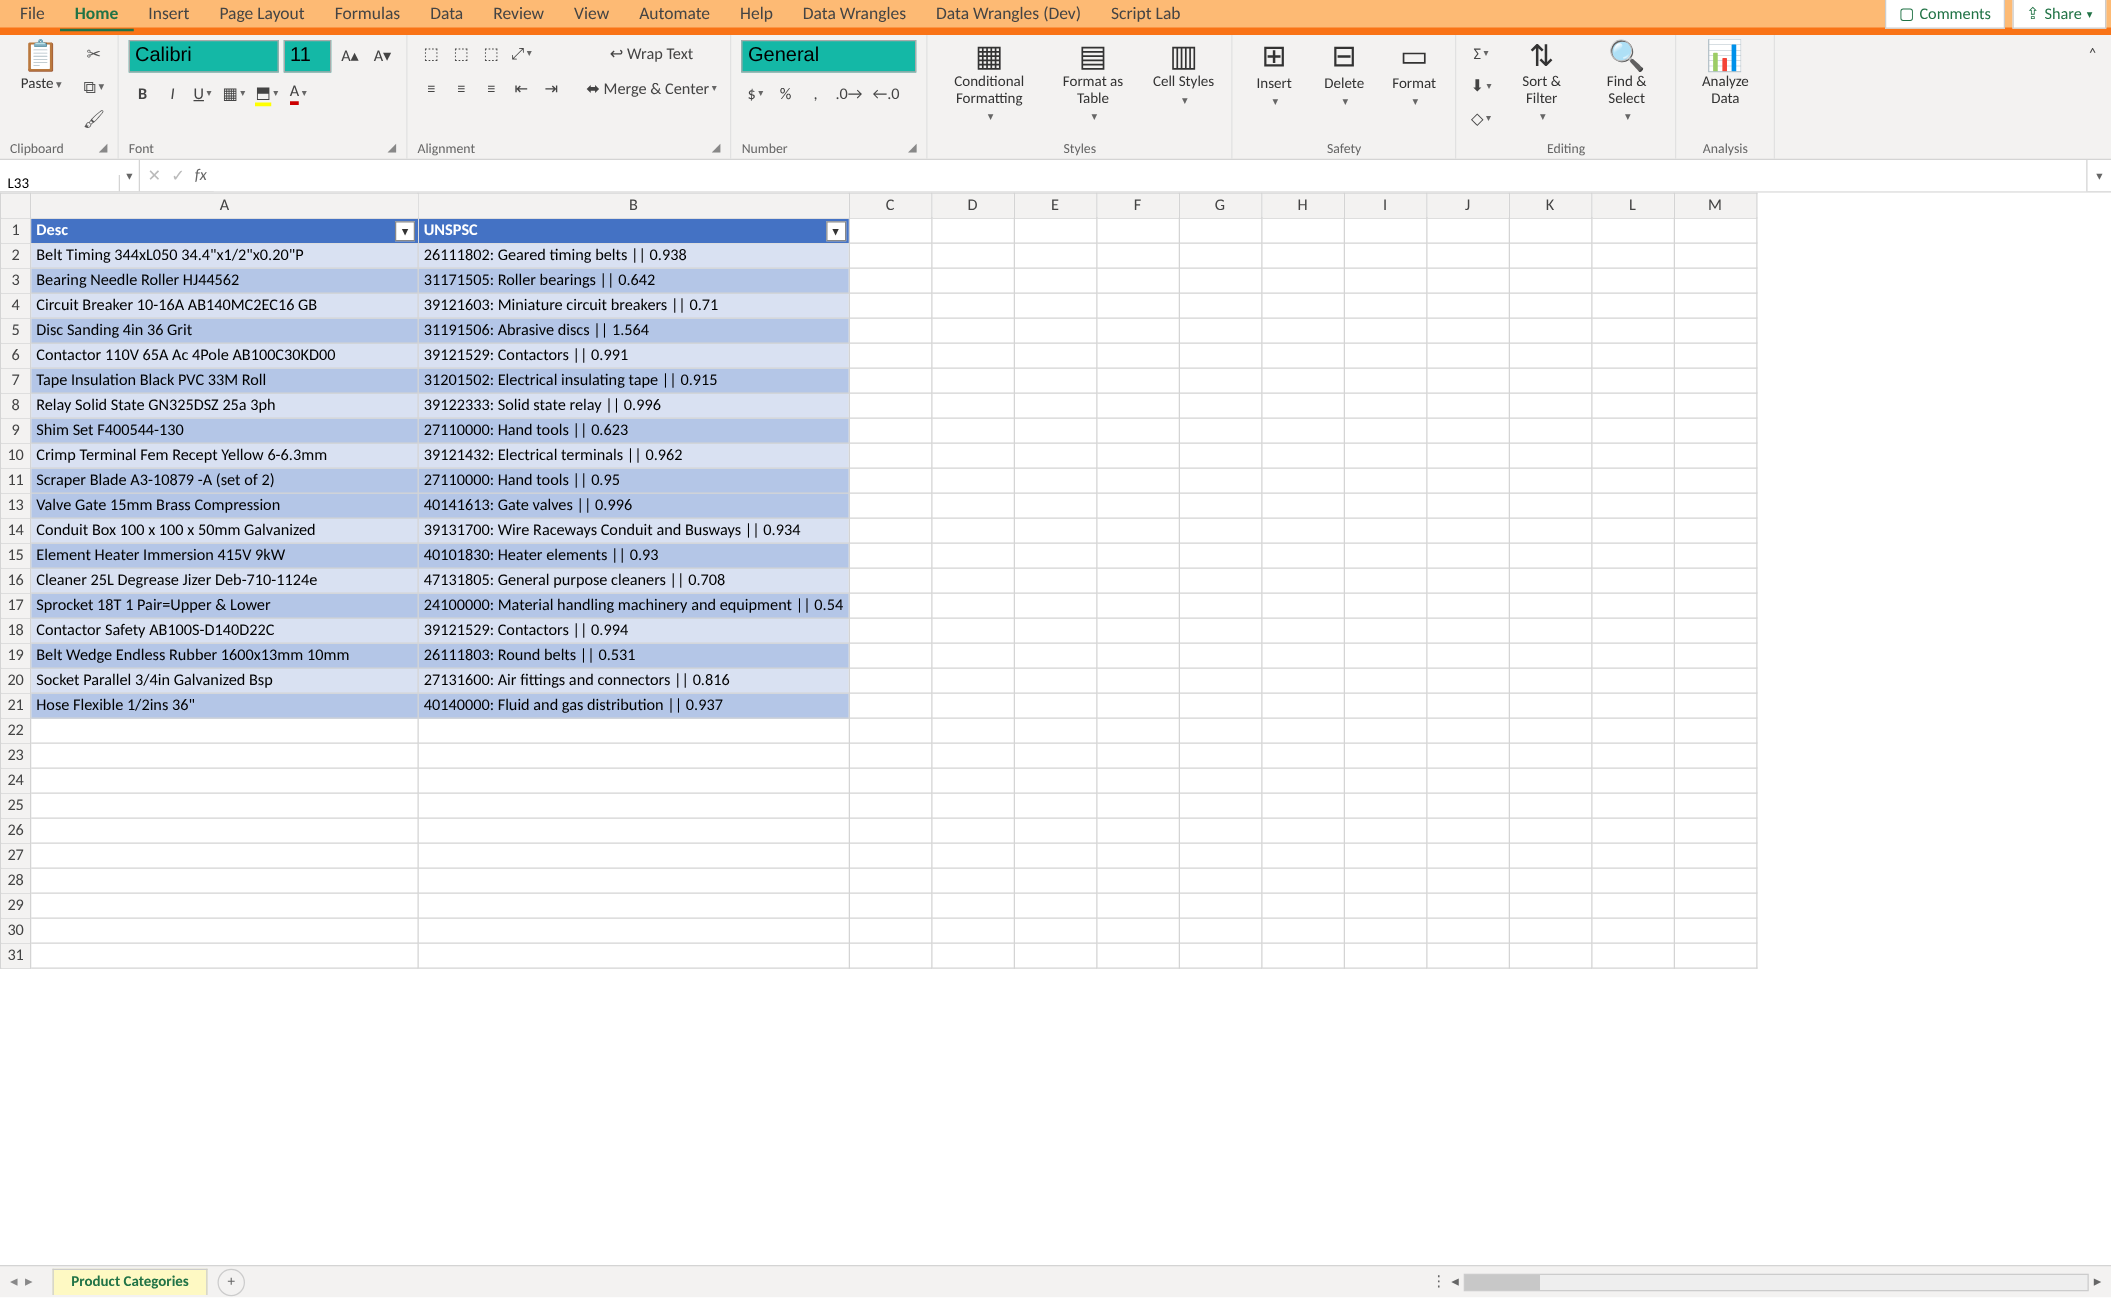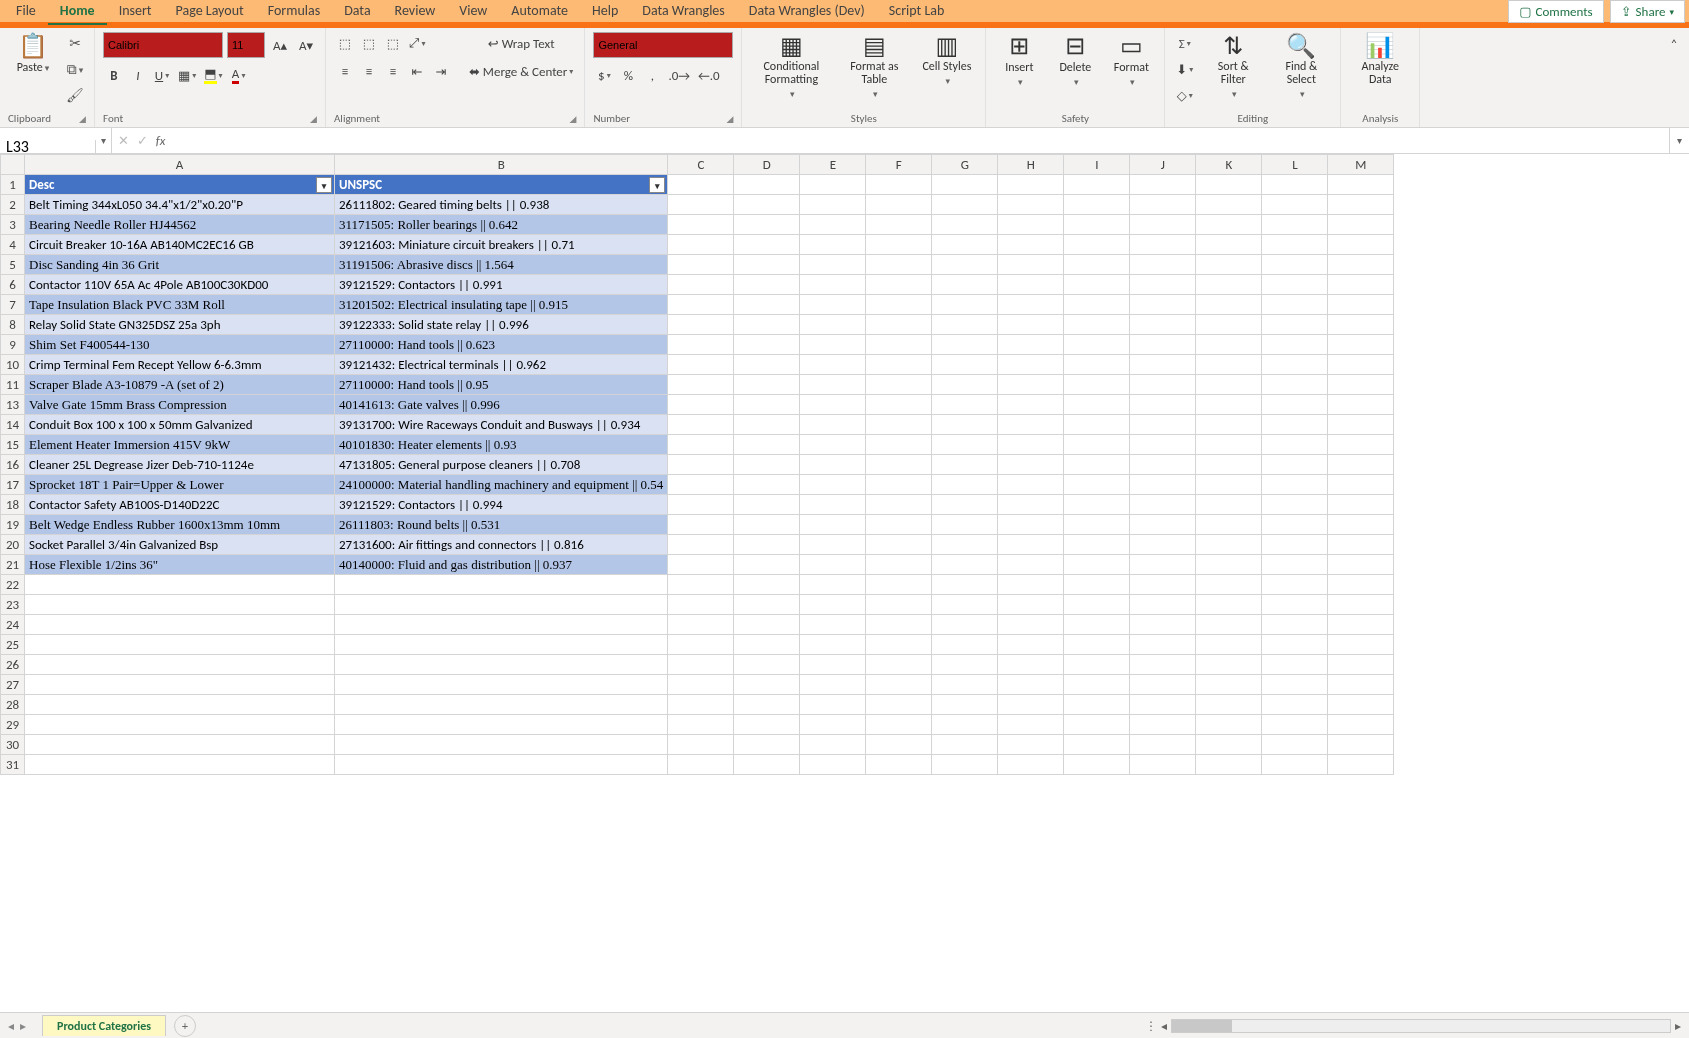--- a/index.html
+++ b/index.html
@@ -18,29 +18,29 @@
 .ribbon-group { border-right: 1px solid #e1e1e1; padding: 4px 8px 2px 8px; display: flex; flex-direction: column; justify-content: space-between; }
 .ribbon-group-content { display: flex; align-items: flex-start; gap: 6px; flex: 1; }
 .ribbon-group-label { text-align: center; font-size: 11px; color: #666; padding-top: 2px; display: flex; justify-content: center; align-items: center; gap: 4px; }
 .dialog-launcher { font-size: 9px; color: #888; margin-left: auto; cursor: pointer; }
 
 .big-btn { display: flex; flex-direction: column; align-items: center; justify-content: center; gap: 2px; padding: 2px 6px; cursor: pointer; font-size: 12px; color: #333; text-align: center; min-width: 50px; }
 .big-btn .icon { font-size: 24px; line-height: 1; }
 .small-col { display: flex; flex-direction: column; gap: 4px; }
 .small-btn { width: 22px; height: 22px; display: flex; align-items: center; justify-content: center; cursor: pointer; font-size: 14px; color: #555; }
 
-.font-combo { height: 22px; border: 1px solid #aaa; background: #b91c1c; padding: 12px 4px; font-size: 11px; }
+.font-combo { height: 22px; border: 1px solid #aaa; background: #14b8a6; padding: 12px 4px; font-size: 16px; }
 .font-row { display: flex; gap: 4px; align-items: center; }
 .btn-row { display: flex; gap: 2px; align-items: center; }
 .icon-btn { min-width: 22px; height: 22px; display: flex; align-items: center; justify-content: center; cursor: pointer; font-size: 13px; color: #444; padding: 0 3px; }
 .icon-btn.dd::after { content: "▾"; font-size: 8px; margin-left: 2px; color: #666; }
 
 
 .formula-bar-row { display: flex; height: 26px; border-bottom: 1px solid #d4d4d4; align-items: stretch; background: #fff; }
-.name-box { width: 96px; border-right: 1px solid #d4d4d4; display: flex; align-items: center; padding: 0 6px; font-size: 16px; margin-top: 12px; }
+.name-box { width: 96px; border-right: 1px solid #d4d4d4; display: flex; align-items: center; padding: 0 6px; font-size: 12px; margin-top: 12px; }
 .name-box-dd { width: 16px; text-align: center; color: #666; cursor: pointer; border-right: 1px solid #d4d4d4; display:flex; align-items:center; justify-content:center; font-size:10px;}
 .fx-btns { display: flex; align-items: center; padding: 0 6px; gap: 8px; color: #888; }
 .fx-label { font-style: italic; color: #666; font-size: 13px; }
 .formula-input { flex: 1; border: none; padding: 0 6px; font-size: 12px; }
 .formula-expand { width: 20px; display:flex; align-items:center; justify-content:center; color:#666; cursor:pointer; border-left:1px solid #d4d4d4; font-size:10px;}
 
 
 .grid-wrap { position: relative; overflow: auto; height: calc(100vh - 28px - 100px - 26px - 26px); }
 table.grid { border-collapse: collapse; table-layout: fixed; }
 .grid th, .grid td { border: 1px solid #d4d4d4; font-size: 13px; font-family: Calibri, sans-serif; height: 20px; padding: 0 4px; white-space: nowrap; overflow: visible; text-align: left; }
@@ -48,21 +48,21 @@
 .grid thead th { top: 0; z-index: 2; }
 .grid .rowhdr { position: sticky; left: 0; background: #f3f2f1; text-align: center; width: 24px; min-width:24px; z-index:1; }
 .grid .corner { position: sticky; left: 0; top: 0; z-index: 3; background: #f3f2f1; }
 .col-A { width: 310px; }
 .col-B { width: 310px; }
 .col-gen { width: 66px; }
 
 .hdr-cell { background: #4472C4 !important; color: #fff; font-weight: bold; position: relative; }
 .hdr-cell .filter-dd { position: absolute; right: 2px; top: 2px; width: 16px; height: 16px; background: #fff; color: #333; border: 1px solid #888; font-size: 9px; display:flex; align-items:center; justify-content:center; cursor:pointer; }
 .band-even td.dcell { background: #D9E1F2; }
-.band-odd td.dcell { background: #B4C6E7; font-family: Liberation Serif, serif; }
+.band-odd td.dcell { background: #B4C6E7; }
 
 
 .sheet-bar { display: flex; height: 26px; border-top: 1px solid #d4d4d4; align-items: center; background: #f3f2f1; font-size: 12px; }
 .sheet-nav { display:flex; gap:6px; padding:0 8px; color:#888; }
 .sheet-tab { padding: 3px 14px; background: #fef9c3; border: 1px solid #ccc; border-bottom: none; color: #217346; font-weight: 600; cursor: pointer; margin-left: 8px; }
 .sheet-add { width: 22px; height: 22px; border: 1px solid #ccc; border-radius: 50%; margin-left: 8px; display:flex; align-items:center; justify-content:center; cursor:pointer; color:#666; }
 .sheet-scroll { margin-left: auto; display:flex; align-items:center; gap:4px; padding-right:8px; color:#666; }
 .hscroll { width: 500px; height: 14px; background: #eee; border:1px solid #ccc; position:relative; }
 .hscroll-thumb { position:absolute; left:0; top:0; bottom:0; width:60px; background:#c8c8c8; }
 .caret::after{content:"▾"; font-size:9px; color:#666; margin-left:2px;}

